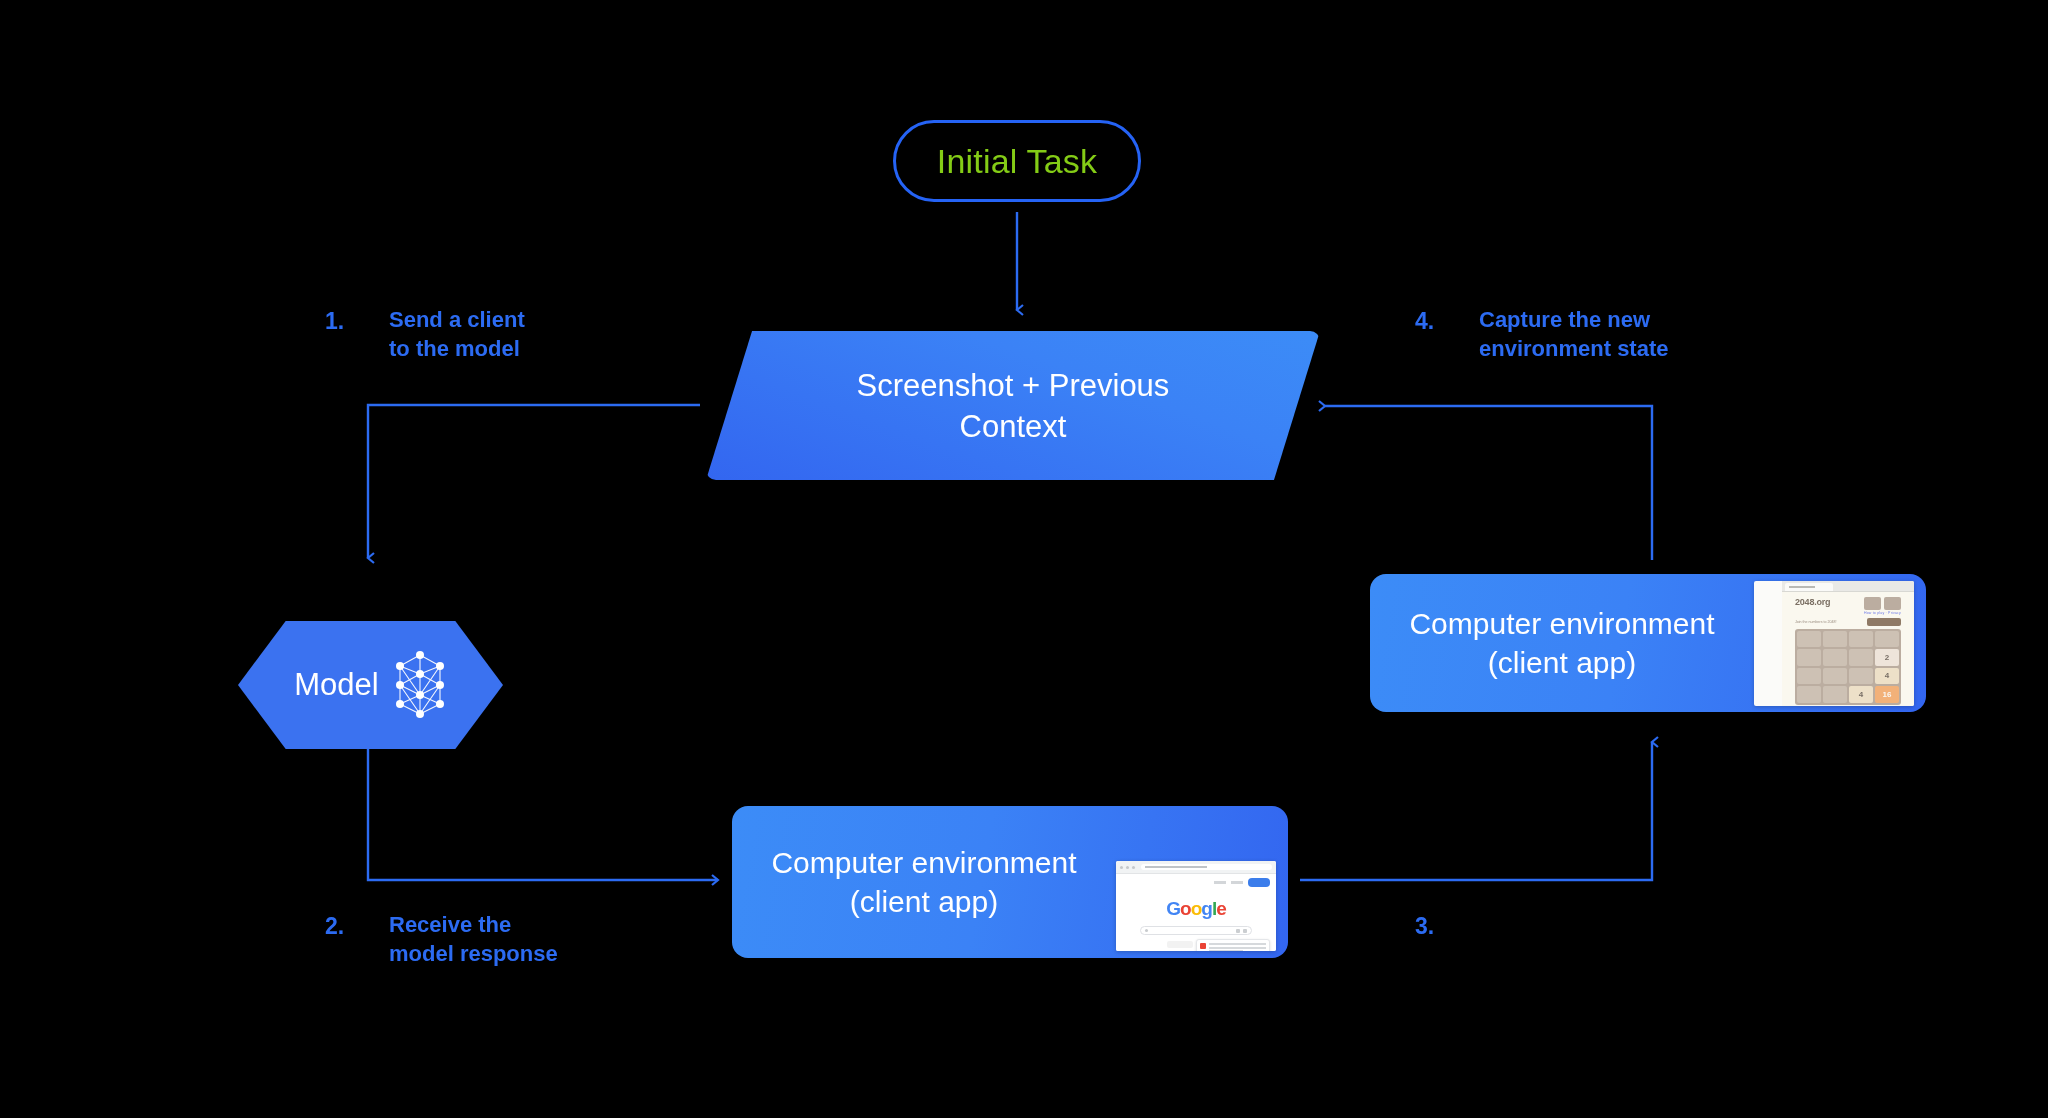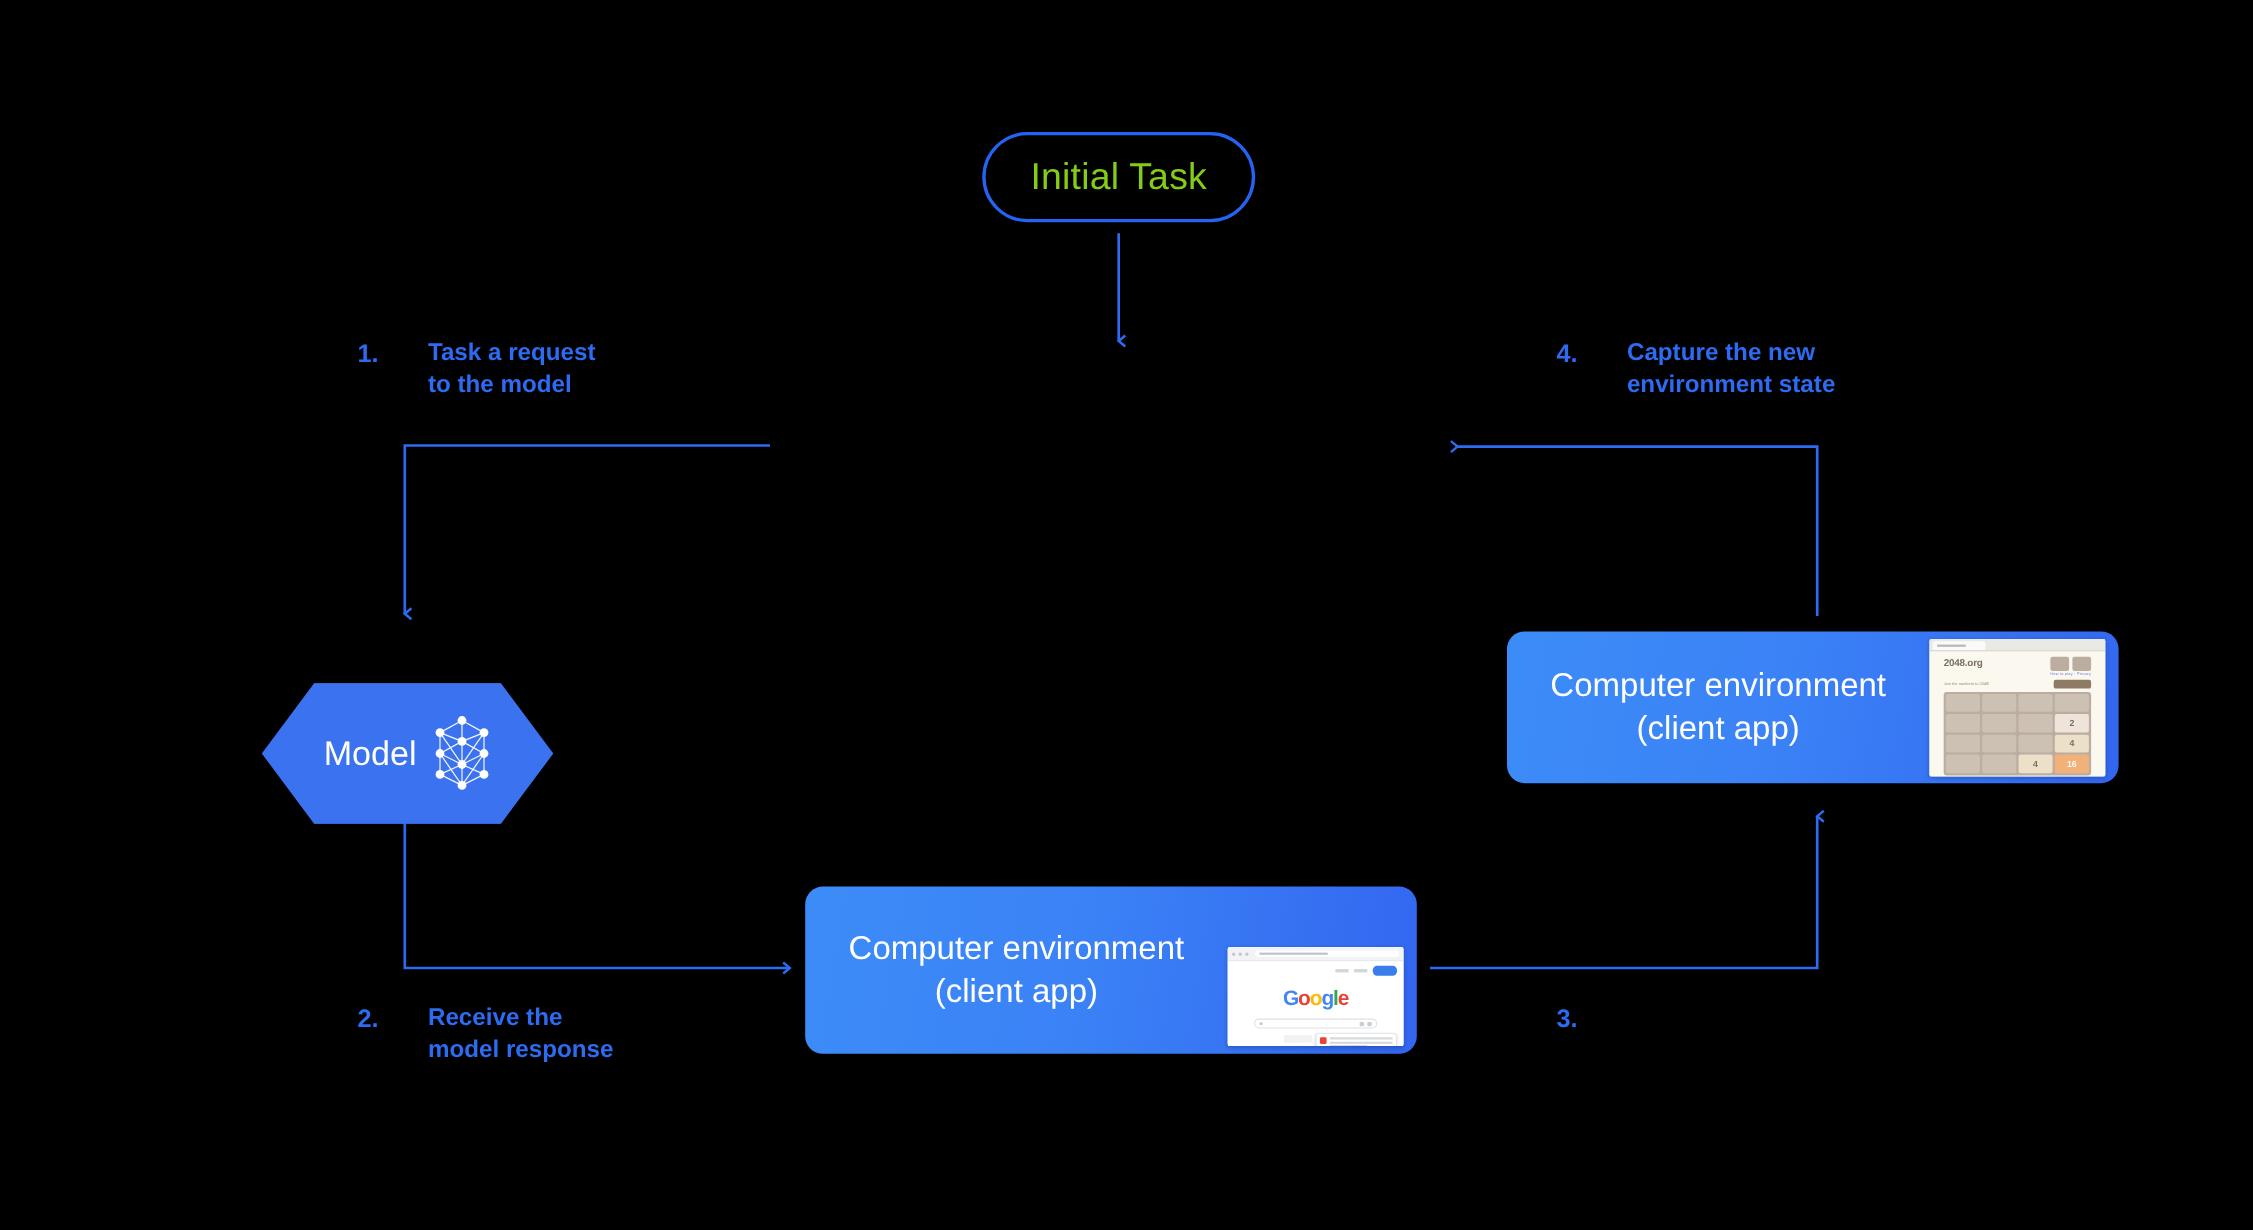--- a/index.html
+++ b/index.html
@@ -123,21 +123,21 @@
   }
 
   
   .thumb {
     background: #FBFBF9;
     border-radius: 2px;
     box-shadow: 0 1px 4px rgba(0,0,0,0.22);
     overflow: hidden;
     position: relative;
   }
-  .thumb-2048 { width: 168px; height: 125px; }
+  .thumb-2048 { width: 168px; height: 125px; padding-left: 28px; }
   .t2048-chrome {
     height: 11px;
     background: #E9E9E6;
     border-bottom: 1px solid #D8D8D3;
     position: relative;
   }
   .t2048-tab {
     position: absolute; left: 3px; top: 2px;
     width: 48px; height: 8px;
     background: #FAFAF8;
@@ -317,20 +317,23 @@
 
     <path d="M1300,880 L1652,880 L1652,742" fill="none" stroke="#2C6BF2" stroke-width="2.4" marker-end="url(#ah-up)"></path>
 
     <path d="M1652,560 L1652,406 L1325,406" fill="none" stroke="#2C6BF2" stroke-width="2.4" marker-end="url(#ah-left)"></path>
   </svg>
 
   <div class="pill">
     <span class="pill-label">Initial Task</span>
   </div>
 
+  <div class="parallelogram">
+    <span class="parallelogram-label">Screenshot + Previous Context</span>
+  </div>
 
   <div class="hexagon">
     <span class="hexagon-label">Model</span>
     <svg class="nn-icon" viewBox="0 0 54 70">
       <g stroke="#FFFFFF" stroke-width="1.1" fill="none" opacity="0.95">
 
         <line x1="27" y1="5" x2="7" y2="16"></line>
         <line x1="27" y1="5" x2="47" y2="16"></line>
         <line x1="27" y1="5" x2="27" y2="24"></line>
 
@@ -477,21 +480,21 @@
             <i style="width:52px"></i>
             <i style="width:38px"></i>
           </div>
         </div>
       </div>
     </div>
   </div>
 
   <div class="step step-1">
     <span class="step-num">1.</span>
-    <span class="step-text">Task a request
+    <span class="step-text">Send a client
 to the model</span>
   </div>
   <div class="step step-2">
     <span class="step-num">2.</span>
     <span class="step-text">Receive the
 model response</span>
   </div>
   <div class="step step-3">
     <span class="step-num">3.</span>
   </div>

